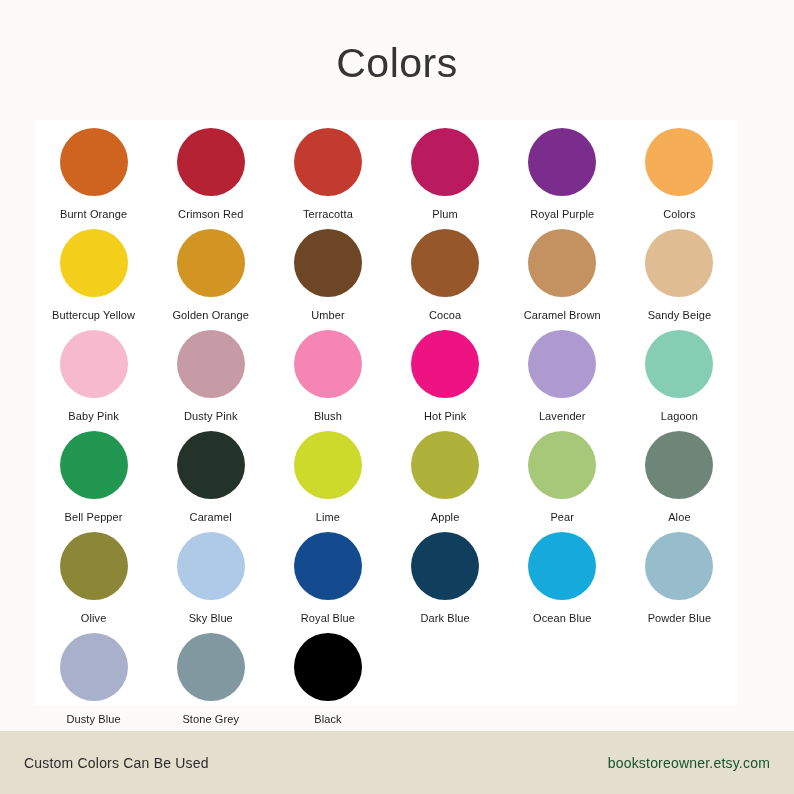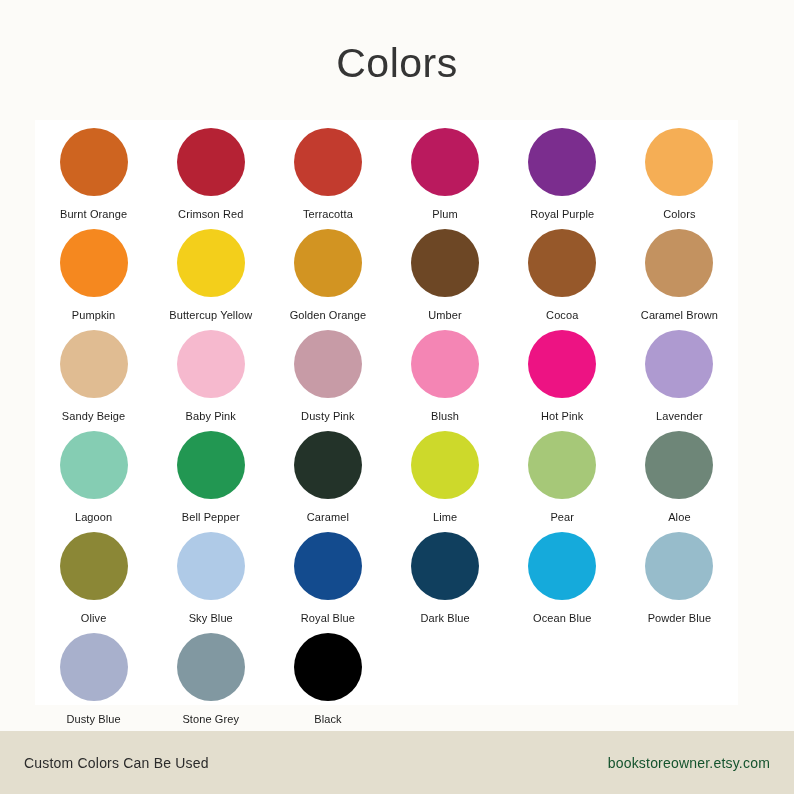--- a/index.html
+++ b/index.html
@@ -136,24 +136,20 @@
         </div>
         <div class="swatch-cell">
           <span class="swatch-dot" style="background: rgb(123, 45, 142);"></span>
           <span class="swatch-label">Royal Purple</span>
         </div>
         <div class="swatch-cell">
           <span class="swatch-dot" style="background: rgb(245, 174, 85);"></span>
           <span class="swatch-label">Colors</span>
         </div>
         <div class="swatch-cell">
-          <span class="swatch-dot" style="background: rgb(245, 136, 31);"></span>
-          <span class="swatch-label">Pumpkin</span>
-        </div>
-        <div class="swatch-cell">
           <span class="swatch-dot" style="background: rgb(243, 207, 27);"></span>
           <span class="swatch-label">Buttercup Yellow</span>
         </div>
         <div class="swatch-cell">
           <span class="swatch-dot" style="background: rgb(210, 148, 34);"></span>
           <span class="swatch-label">Golden Orange</span>
         </div>
         <div class="swatch-cell">
           <span class="swatch-dot" style="background: rgb(109, 71, 37);"></span>
           <span class="swatch-label">Umber</span>
@@ -198,20 +194,24 @@
           <span class="swatch-dot" style="background: rgb(34, 151, 82);"></span>
           <span class="swatch-label">Bell Pepper</span>
         </div>
         <div class="swatch-cell">
           <span class="swatch-dot" style="background: rgb(35, 51, 41);"></span>
           <span class="swatch-label">Caramel</span>
         </div>
         <div class="swatch-cell">
           <span class="swatch-dot" style="background: rgb(205, 217, 43);"></span>
           <span class="swatch-label">Lime</span>
+        </div>
+        <div class="swatch-cell">
+          <span class="swatch-dot" style="background: rgb(174, 178, 59);"></span>
+          <span class="swatch-label">Apple</span>
         </div>
         <div class="swatch-cell">
           <span class="swatch-dot" style="background: rgb(166, 200, 120);"></span>
           <span class="swatch-label">Pear</span>
         </div>
         <div class="swatch-cell">
           <span class="swatch-dot" style="background: rgb(110, 134, 120);"></span>
           <span class="swatch-label">Aloe</span>
         </div>
         <div class="swatch-cell">

